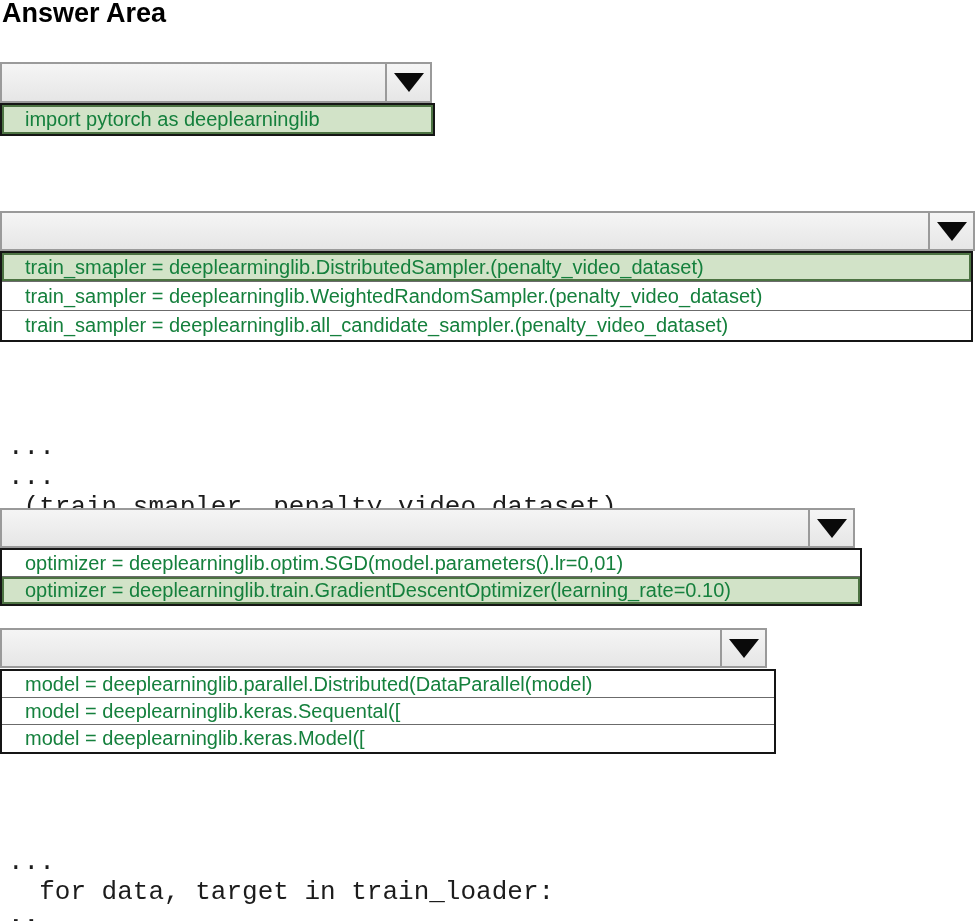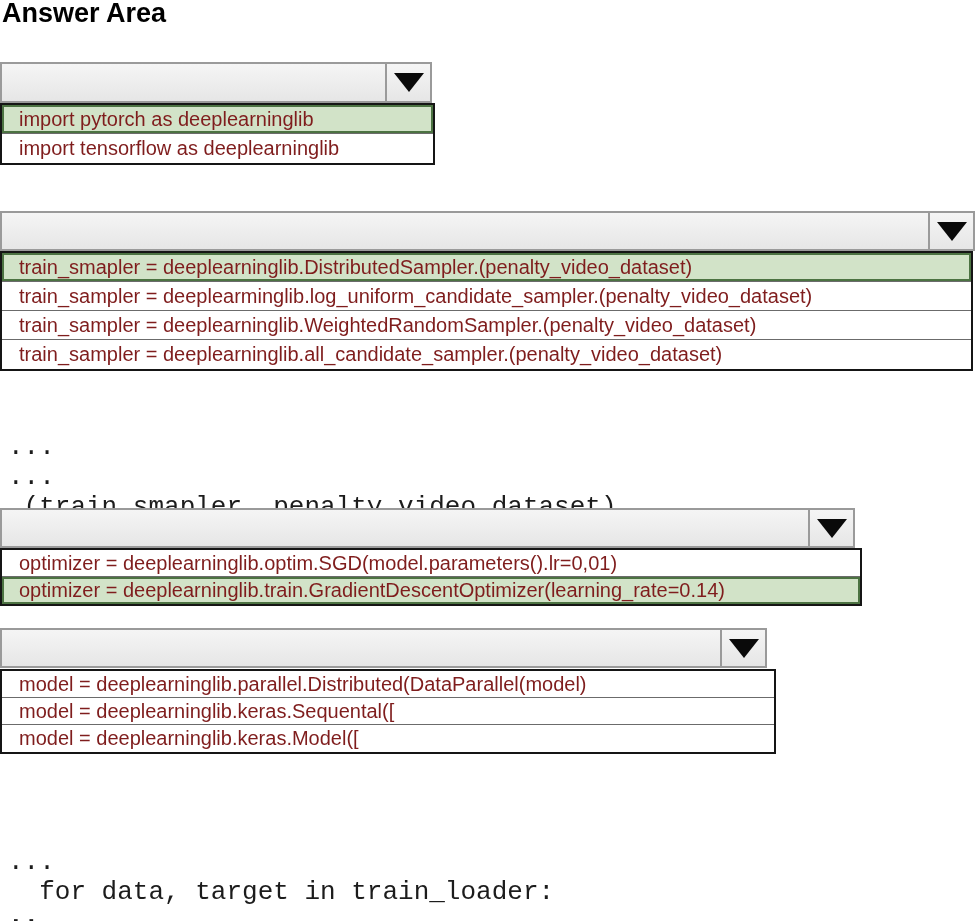--- a/index.html
+++ b/index.html
@@ -47,23 +47,23 @@
   
   .dd-options {
     position: absolute;
     left: 0;
     background: #ffffff;
     border: 2px solid #151515;
   }
   .dd-row {
     display: flex;
     align-items: center;
-    padding-left: 17px;
+    padding-left: 23px;
     font-size: 20px;
-    color: #7f1d1d;
+    color: #15803d;
     border-bottom: 1px solid #6b6b6b;
     background: #ffffff;
     white-space: nowrap;
     overflow: hidden;
   }
   .dd-row:last-child { border-bottom: none; }
   .dd-row.selected {
     background: #d2e3c8;
     box-shadow: inset 0 0 0 2px #4c7342;
   }
@@ -98,38 +98,32 @@
   <div class="dd-value"></div>
   <div class="dd-arrow-cell">
     <span class="tri"></span>
   </div>
 </div>
 <div class="dd-options rh29" style="top:103px;width:435px">
 
 <div class="dd-row selected">
       <span>import pytorch as deeplearninglib</span>
     </div>
-    <div class="dd-row">
-      <span>import tensorflow as deeplearninglib</span>
-    </div>
   </div>
 
 <div class="dd-header" style="top:211px;width:975px;height:40px">
   <div class="dd-value"></div>
   <div class="dd-arrow-cell">
     <span class="tri"></span>
   </div>
 </div>
 <div class="dd-options rh29" style="top:251px;width:973px">
 
 <div class="dd-row selected">
-      <span>train_smapler = deeplearninglib.DistributedSampler.(penalty_video_dataset)</span>
-    </div>
-    <div class="dd-row">
-      <span>train_sampler = deeplearminglib.log_uniform_candidate_sampler.(penalty_video_dataset)</span>
+      <span>train_smapler = deeplearminglib.DistributedSampler.(penalty_video_dataset)</span>
     </div>
     <div class="dd-row">
       <span>train_sampler = deeplearninglib.WeightedRandomSampler.(penalty_video_dataset)</span>
     </div>
     <div class="dd-row">
       <span>train_sampler = deeplearninglib.all_candidate_sampler.(penalty_video_dataset)</span>
     </div>
   </div>
 
 <div class="code" style="top:372px">
@@ -141,21 +135,21 @@
   <div class="dd-arrow-cell">
     <span class="tri"></span>
   </div>
 </div>
 <div class="dd-options rh27" style="top:548px;width:862px">
 
 <div class="dd-row">
       <span>optimizer = deeplearninglib.optim.SGD(model.parameters().lr=0,01)</span>
     </div>
     <div class="dd-row selected">
-      <span>optimizer = deeplearninglib.train.GradientDescentOptimizer(learning_rate=0.14)</span>
+      <span>optimizer = deeplearninglib.train.GradientDescentOptimizer(learning_rate=0.10)</span>
     </div>
   </div>
 
 <div class="dd-header" style="top:628px;width:767px;height:40px">
   <div class="dd-value"></div>
   <div class="dd-arrow-cell">
     <span class="tri"></span>
   </div>
 </div>
 <div class="dd-options rh27" style="top:669px;width:776px">

